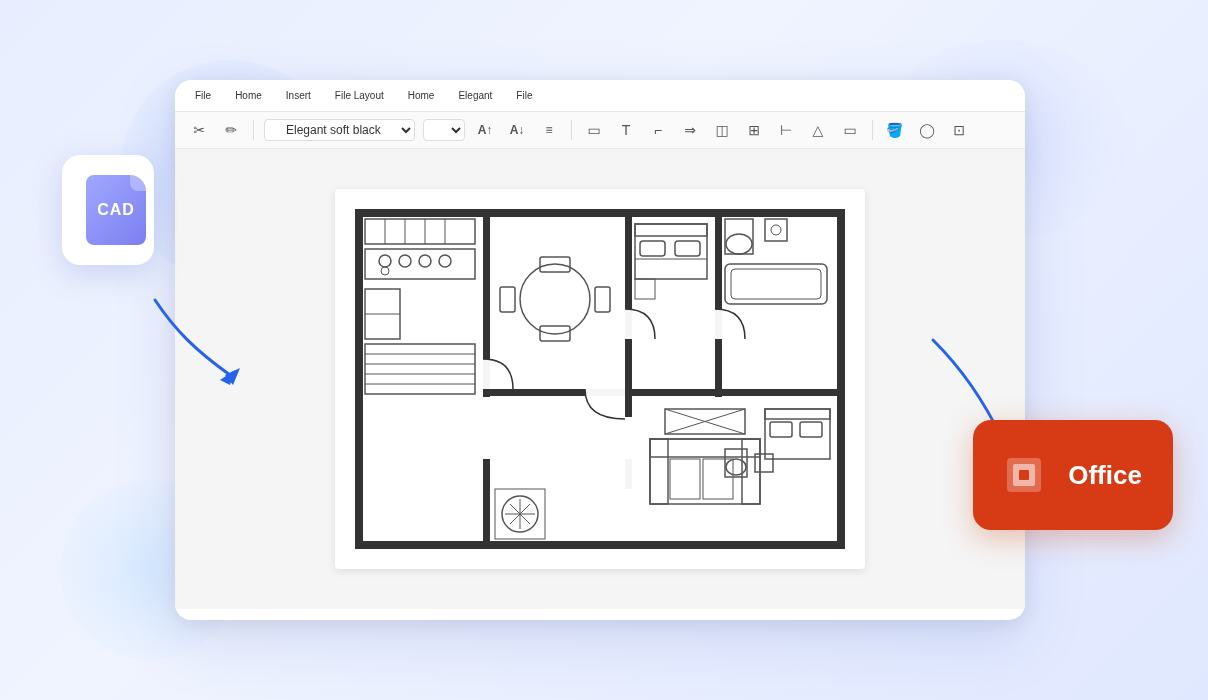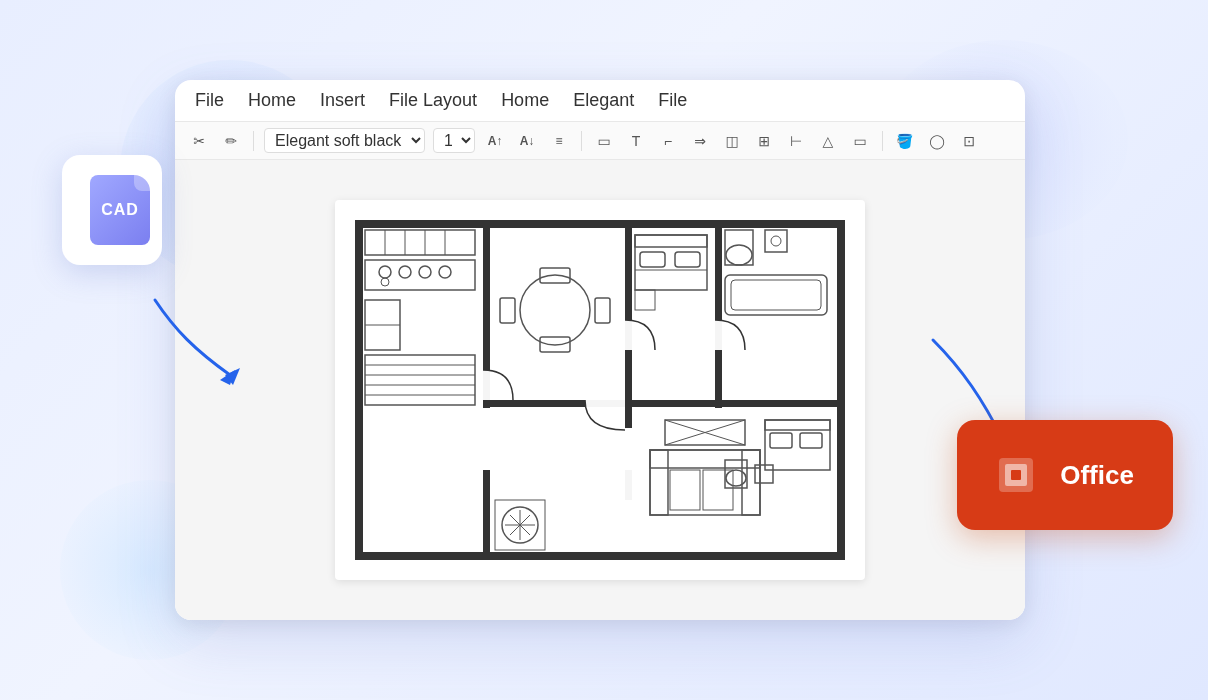--- a/index.html
+++ b/index.html
@@ -49,21 +49,21 @@
 
     
     .menu-bar {
       display: flex;
       align-items: center;
       padding: 8px 16px;
       border-bottom: 1px solid #e8e8e8;
       gap: 16px;
     }
     .menu-item {
-      font-size: 18px;
+      font-size: 10px;
       color: #333;
       cursor: pointer;
       padding: 2px 4px;
     }
 
     
     .toolbar {
       display: flex;
       align-items: center;
       padding: 6px 12px;
@@ -75,22 +75,22 @@
       width: 24px; height: 24px;
       display: flex; align-items: center; justify-content: center;
       font-size: 14px;
       color: #555;
       cursor: pointer;
       border-radius: 4px;
     }
     .toolbar-select {
       border: 1px solid #ddd;
       border-radius: 4px;
-      padding: 2px 6px;
-      font-size: 16px;
+      padding: 2px 17px;
+      font-size: 12px;
       color: #333;
       background: #fff;
     }
     .toolbar-sep {
       width: 1px; height: 20px;
       background: #ddd;
       margin: 0 2px;
     }
 
     
@@ -101,21 +101,21 @@
       height: calc(100% - 80px);
       display: flex;
       align-items: center;
       justify-content: center;
     }
 
     
     .cad-icon {
       position: absolute;
       top: 155px; left: 62px;
-      width: 100px; height: 110px;
+      width: 92px; height: 110px;
       background: white;
       border-radius: 18px;
       box-shadow: 0 8px 30px rgba(100,120,200,0.25);
       display: flex;
       flex-direction: column;
       align-items: center;
       justify-content: center;
       z-index: 10;
       padding-left: 16px;
     }
@@ -147,21 +147,21 @@
     .arrow-cad {
       position: absolute;
       top: 290px; left: 145px;
       z-index: 10;
     }
 
     
     .office-icon {
       position: absolute;
       top: 420px; right: 35px;
-      width: 216px; height: 110px;
+      width: 200px; height: 110px;
       background: #d73b16;
       border-radius: 18px;
       box-shadow: 0 8px 30px rgba(200,80,30,0.35);
       display: flex;
       align-items: center;
       justify-content: center;
       gap: 24px;
       z-index: 10;
       text-align: right;
     }

